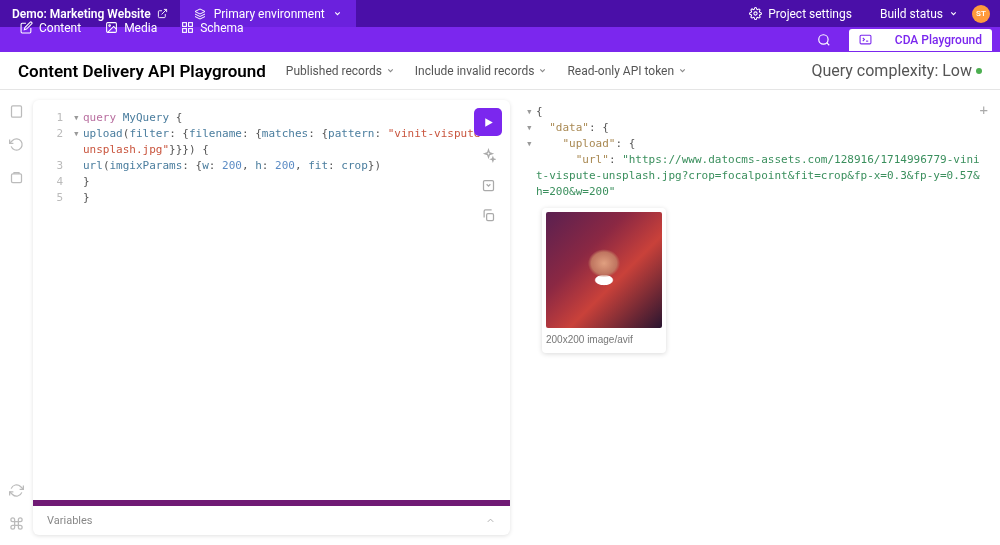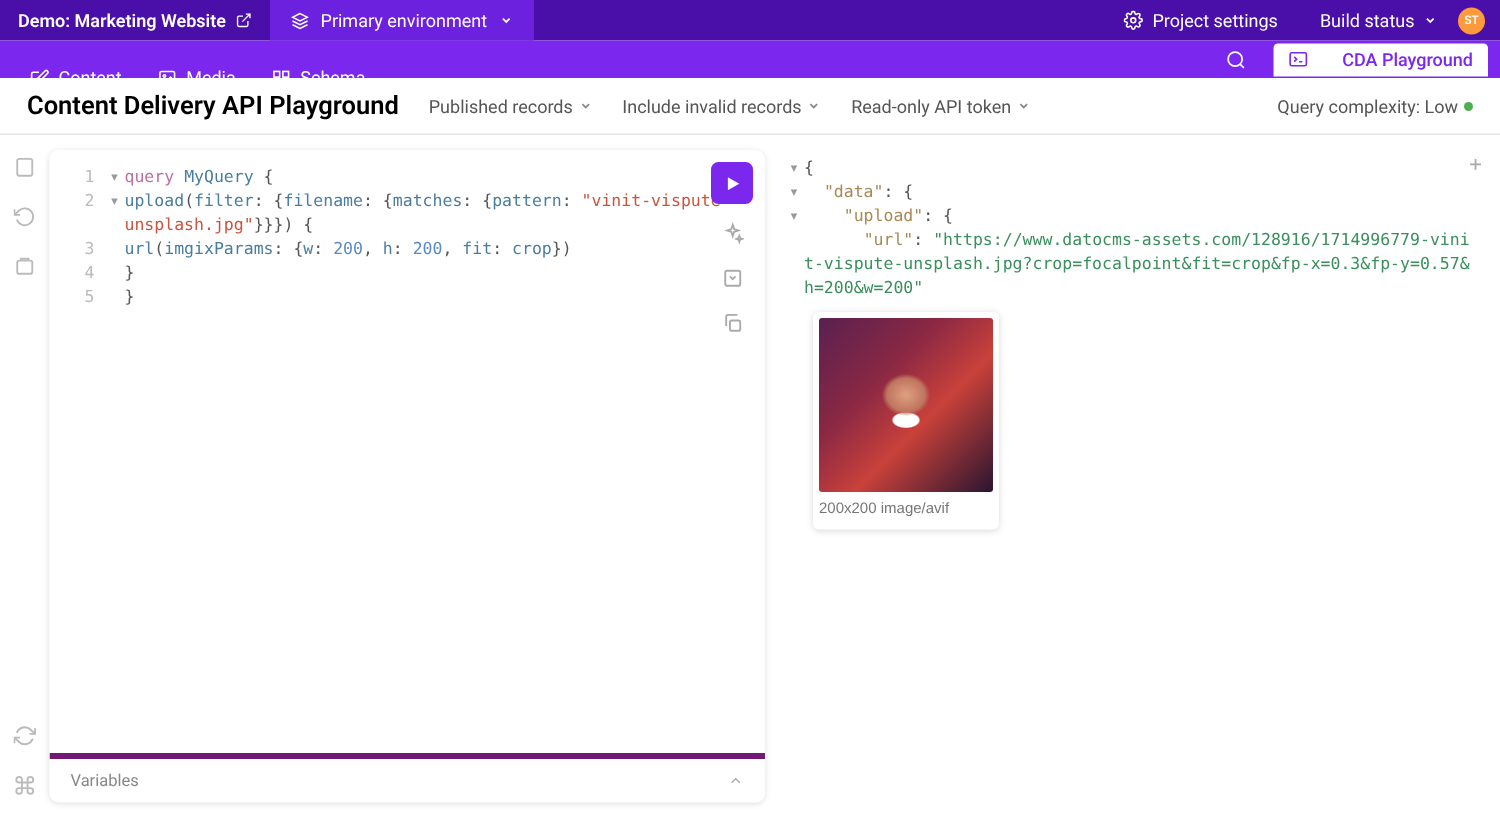--- a/index.html
+++ b/index.html
@@ -6,30 +6,30 @@
 body { font-family: -apple-system, BlinkMacSystemFont, "Segoe UI", Roboto, sans-serif; font-size: 13px; background: #fff; width: 1000px; height: 545px; overflow: hidden; }
 
 .topbar { height: 27px; background: #4a0fa8; display: flex; align-items: center; color: #fff; font-size: 12px; }
 .topbar .brand { padding: 0 12px; font-weight: 600; display: flex; align-items: center; gap: 6px; }
 .topbar .env-tab { background: #6b21dd; height: 27px; display: flex; align-items: center; padding: 0 14px; gap: 8px; cursor: pointer; }
 .topbar .spacer { flex: 1; }
 .topbar .right-item { padding: 0 14px; display: flex; align-items: center; gap: 6px; height: 27px; cursor: pointer; }
 .topbar .avatar { width: 18px; height: 18px; border-radius: 50%; background: #ff9a3c; display: flex; align-items: center; justify-content: center; font-size: 8px; font-weight: 600; margin-right: 10px; }
 
 .navbar { height: 25px; background: #7b27ee; display: flex; align-items: center; color: #fff; font-size: 12px; padding: 0 8px; }
-.navbar .nav-item { padding: 0 12px; display: flex; align-items: flex-end; gap: 6px; height: 38px; cursor: pointer; }
+.navbar .nav-item { padding: 0 12px; display: flex; align-items: flex-start; gap: 6px; height: 38px; cursor: pointer; }
 .navbar .spacer { flex: 1; }
 .navbar .nav-right { padding: 0 10px; display: flex; align-items: center; gap: 6px; height: 25px; cursor: pointer; }
 .navbar .cda-tab { background: #fff; color: #7b27ee; border-radius: 3px 3px 0 0; padding: 4px 10px; font-weight: 500; margin-left: 8px; display: flex; align-items: center; gap: 23px; }
 
 .page-header { height: 38px; border-bottom: 1px solid #e5e5e5; display: flex; align-items: center; padding: 0 18px; gap: 20px; }
 .page-header h1 { font-size: 17px; font-weight: 600; }
 .page-header .dropdown { font-size: 12px; color: #555; cursor: pointer; display: flex; align-items: center; gap: 4px; }
 .page-header .spacer { flex: 1; }
-.page-header .complexity { font-size: 12px; color: #555; display: flex; align-items: center; gap: 4px; }
+.page-header .complexity { font-size: 16px; color: #555; display: flex; align-items: center; gap: 4px; }
 .page-header .dot { width: 6px; height: 6px; border-radius: 50%; background: #4caf50; }
 
 .workspace { display: flex; height: 455px; }
 .left-rail { width: 33px; display: flex; flex-direction: column; align-items: center; padding-top: 14px; gap: 18px; color: #bbb; }
 .left-rail .rail-icon { cursor: pointer; }
 .left-rail .rail-spacer { flex: 1; }
 
 .editor-container { width: 477px; padding: 10px 0 10px 0; display: flex; flex-direction: column; }
 .editor-box { flex: 1; border-radius: 6px; box-shadow: 0 1px 4px rgba(0,0,0,0.12); background: #fff; display: flex; flex-direction: column; overflow: hidden; }
 .code-area { flex: 1; padding: 10px 12px; font-family: Menlo, Consolas, monospace; font-size: 11px; line-height: 1.45; position: relative; }
@@ -40,21 +40,21 @@
 .tok-name { color: #4a7d9e; }
 .tok-attr { color: #4a7d9e; }
 .tok-str { color: #c9553e; }
 .tok-num { color: #5b8bc4; }
 .tok-paren { color: #555; }
 
 .editor-actions { position: absolute; top: 8px; right: 8px; display: flex; flex-direction: column; gap: 8px; align-items: center; }
 .play-btn { width: 28px; height: 28px; background: #7b27ee; border-radius: 5px; display: flex; align-items: center; justify-content: center; cursor: pointer; color: #fff; }
 .action-icon { width: 22px; height: 22px; display: flex; align-items: center; justify-content: center; color: #aaa; cursor: pointer; }
 
-.variables-bar { border-top: 4px solid #701a75; padding: 8px 14px; display: flex; align-items: center; font-size: 11px; color: #888; cursor: pointer; }
+.variables-bar { border-top: 6px solid #701a75; padding: 8px 14px; display: flex; align-items: center; font-size: 11px; color: #888; cursor: pointer; }
 .variables-bar .spacer { flex: 1; }
 
 .results-panel { flex: 1; position: relative; padding: 14px 16px; font-family: Menlo, Consolas, monospace; font-size: 11px; line-height: 1.45; }
 .results-panel .add-btn { position: absolute; top: 10px; right: 12px; color: #aaa; cursor: pointer; font-size: 14px; }
 .json-line { display: flex; }
 .json-line .fold { width: 8px; color: #999; margin-right: 2px; flex-shrink: 0; }
 .json-indent { white-space: pre; }
 .jk { color: #a98953; }
 .jv-str { color: #3a8f5d; }
 .jp { color: #555; }

